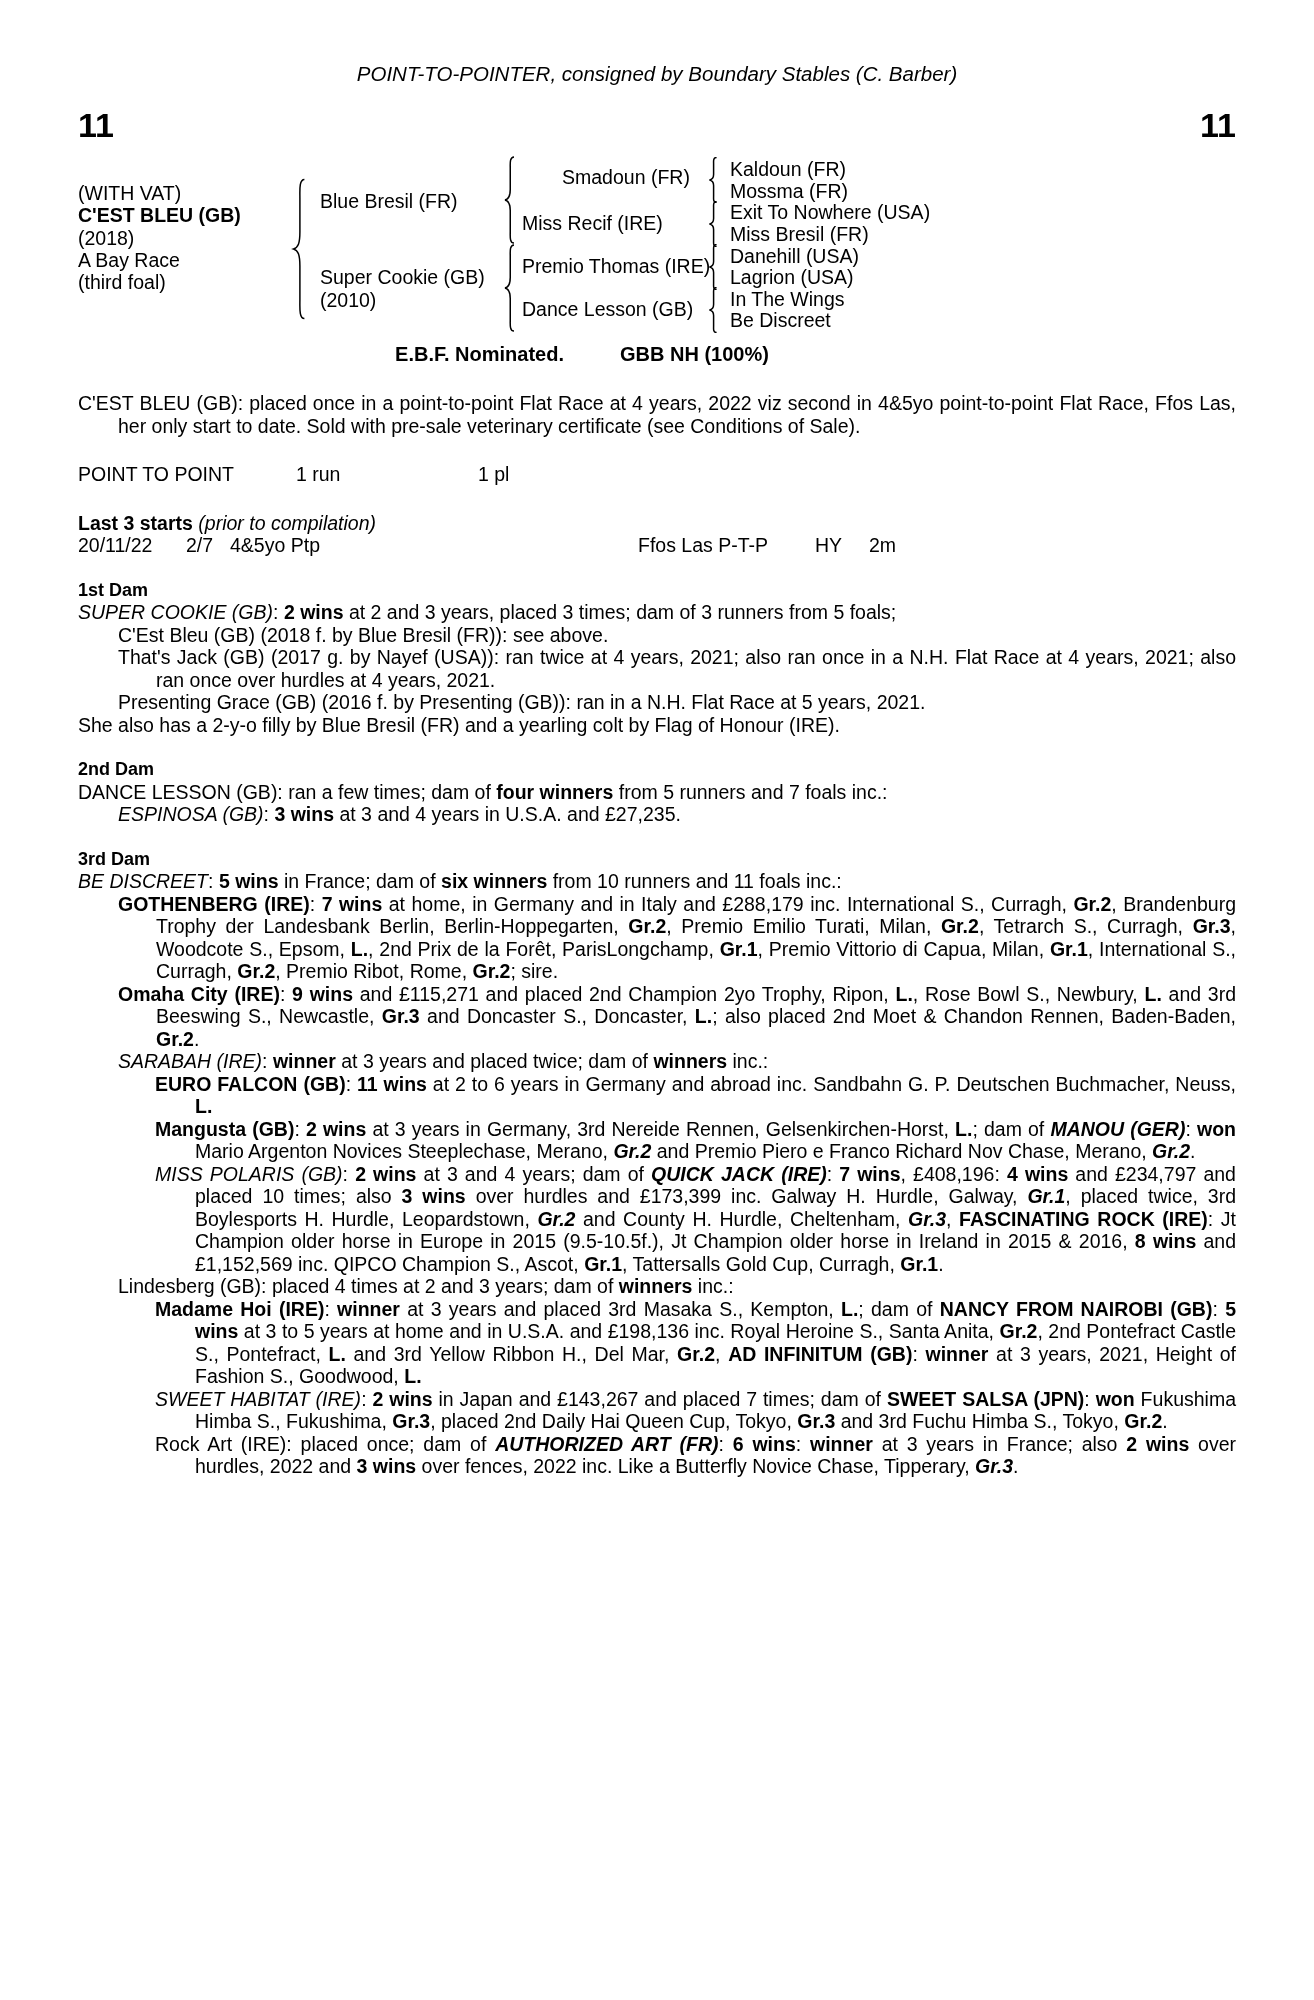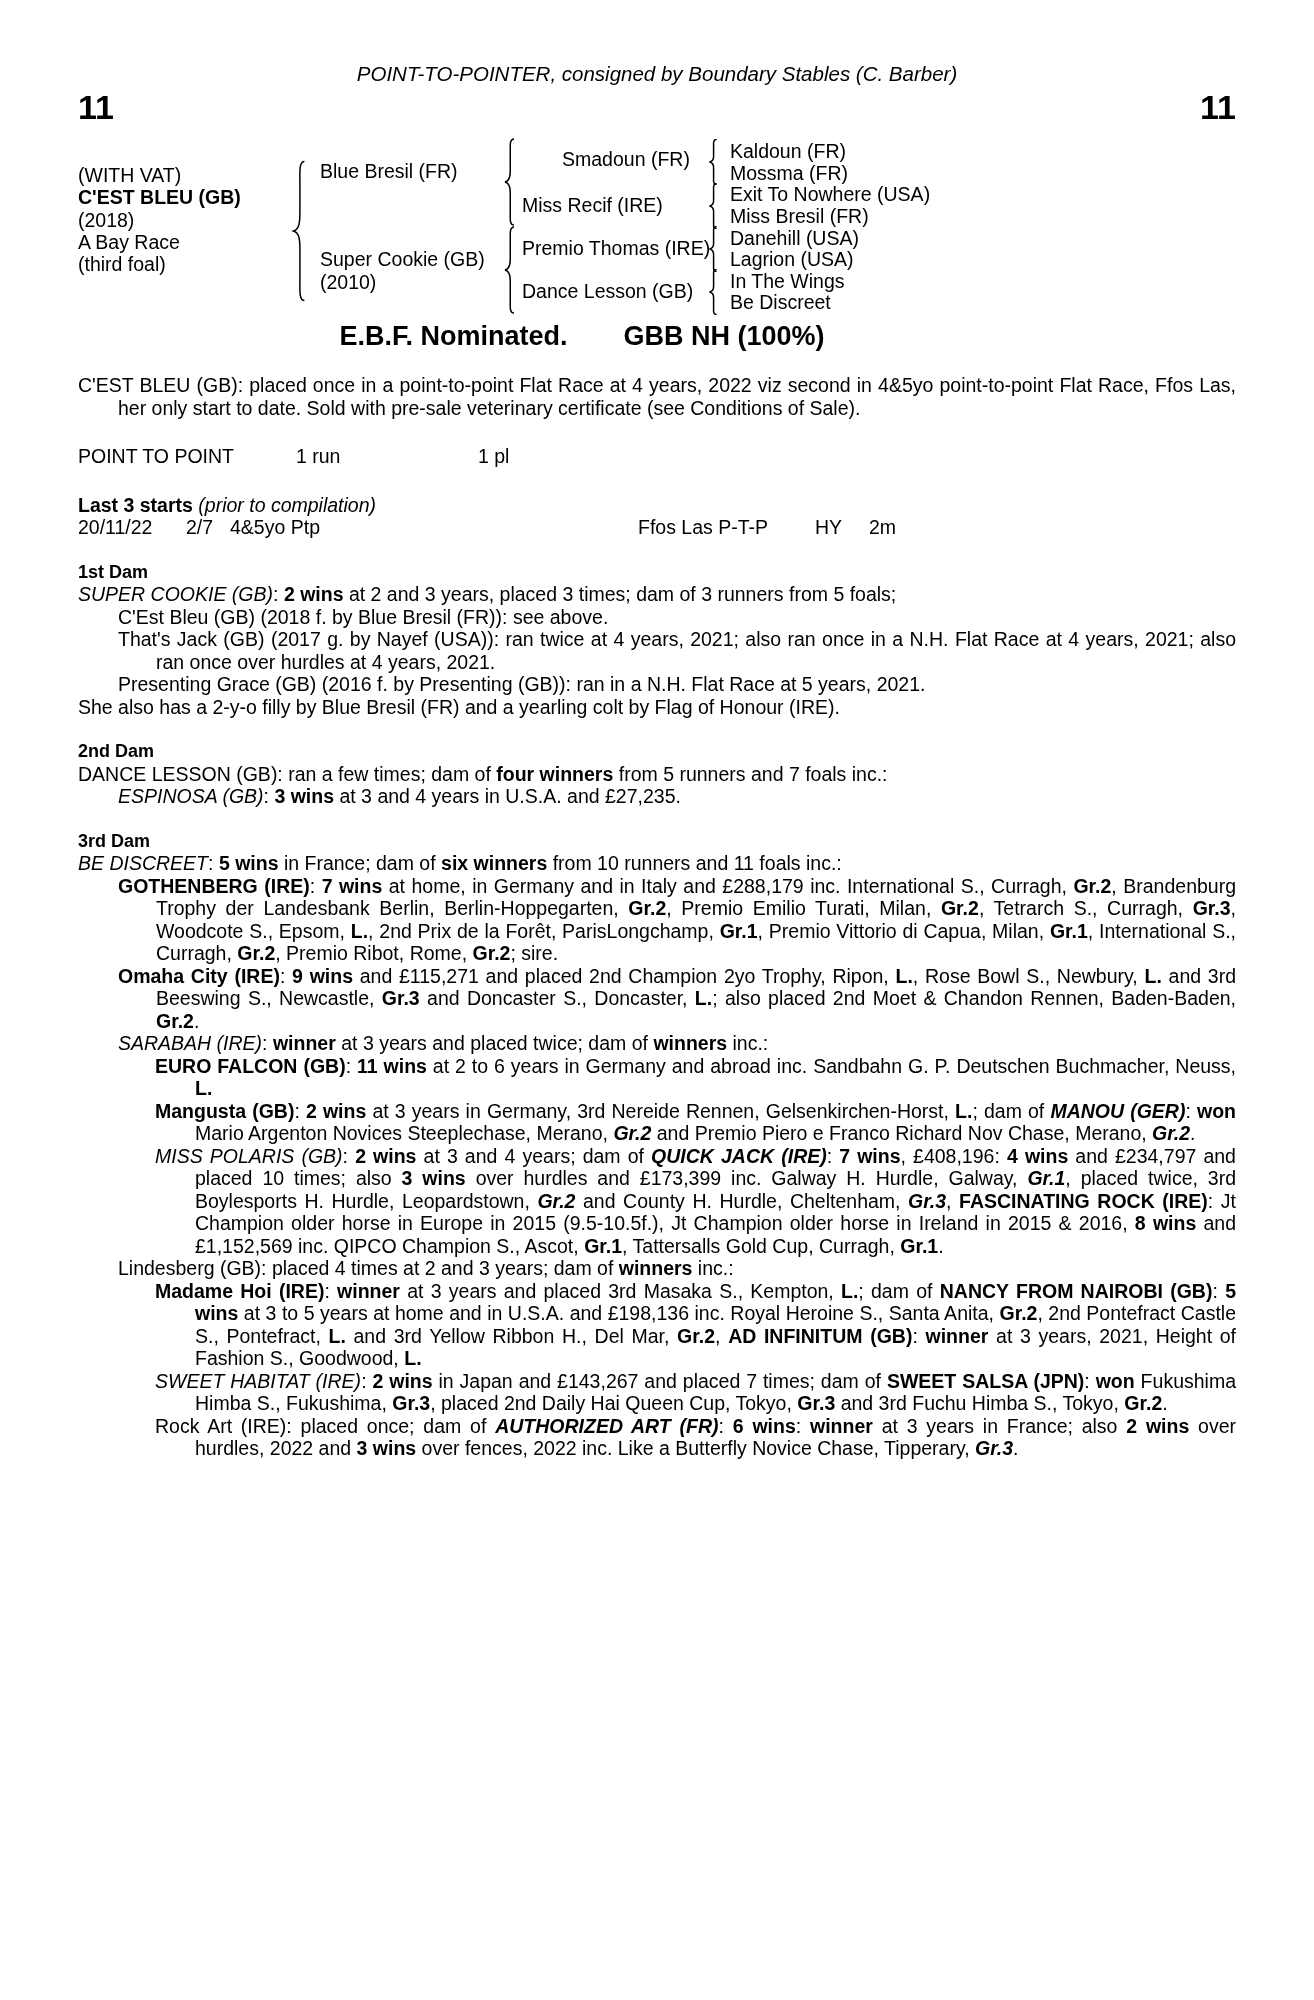--- a/index.html
+++ b/index.html
@@ -5,33 +5,33 @@
   html,body { margin:0; padding:0; background:#ffffff; }
   body {
     width:1314px; height:2000px;
     font-family:"Liberation Sans", sans-serif;
     font-size:19.5px; color:#000;
     position:relative; overflow:hidden;
   }
   .page { width:1314px; padding:0 78px; box-sizing:border-box; }
 
   .header-line { text-align:center; font-style:italic; font-size:20.5px; padding-top:62px; line-height:24px; }
-  .lot-row { display:flex; justify-content:space-between; font-weight:bold; font-size:34px; line-height:38px; margin-top:2px; }
+  .lot-row { display:flex; justify-content:space-between; font-weight:bold; font-size:34px; line-height:38px; margin-top:20px; }
   .stand-note { font-weight:bold; font-size:20.5px; margin-top:8px; line-height:24px; }
 
   
   .pedigree { position:relative; height:180px; margin-top:12px; }
   .ped-item { position:absolute; white-space:nowrap; line-height:20px; }
   .ped-col1 { position:absolute; left:0; top:26px; line-height:22.3px; white-space:nowrap; }
   .ped-name { font-weight:bold; }
   .ped-dam-block { position:absolute; left:242px; top:110px; line-height:22.5px; white-space:nowrap; }
   .brace { position:absolute; }
   .brace svg { display:block; width:100%; height:100%; }
 
-  .nominations { display:flex; justify-content:center; gap:56px; font-weight:bold; font-size:27px; margin-top:6px; padding-right:150px; line-height:24px; }
+  .nominations { display:flex; justify-content:center; gap:56px; font-weight:bold; font-size:20px; margin-top:6px; padding-right:150px; line-height:24px; }
 
   .para { text-align:justify; line-height:22.5px; margin:0; }
   .ind0 { padding-left:40px; text-indent:-40px; }
   .ind1 { padding-left:78px; text-indent:-38px; }
   .ind2 { padding-left:117px; text-indent:-40px; }
 
   .intro { margin-top:26px; }
 
   .record-line { position:relative; height:22.5px; margin-top:26px; line-height:22.5px; }
   .last3 { margin-top:26px; line-height:22.5px; }
@@ -67,21 +67,21 @@
       <div>A Bay Race</div>
       <div>(third foal)</div>
     </div>
 
     <div class="brace" style="left:212px; top:22px; width:18px; height:142px;">
       <svg viewBox="0 0 20 100" preserveAspectRatio="none">
           <path d="M16 1 C10 1 11 9 11 14 L11 38 C11 46 9 49 4 50 C9 51 11 54 11 62 L11 86 C11 91 10 99 16 99" fill="none" stroke="#000" stroke-width="1.5" vector-effect="non-scaling-stroke"></path>
         </svg>
     </div>
 
-    <div class="ped-item" style="left:242px; top:23px;">Blue Bresil (FR)</div>
+    <div class="ped-item" style="left:242px; top:35px;">Blue Bresil (FR)</div>
     <div class="ped-dam-block">
       <div>Super Cookie (GB)</div>
       <div>(2010)</div>
     </div>
 
     <div class="brace" style="left:424px; top:0px; width:15px; height:88px;">
       <svg viewBox="0 0 20 100" preserveAspectRatio="none">
           <path d="M16 1 C10 1 11 9 11 14 L11 38 C11 46 9 49 4 50 C9 51 11 54 11 62 L11 86 C11 91 10 99 16 99" fill="none" stroke="#000" stroke-width="1.5" vector-effect="non-scaling-stroke"></path>
         </svg>
     </div>

